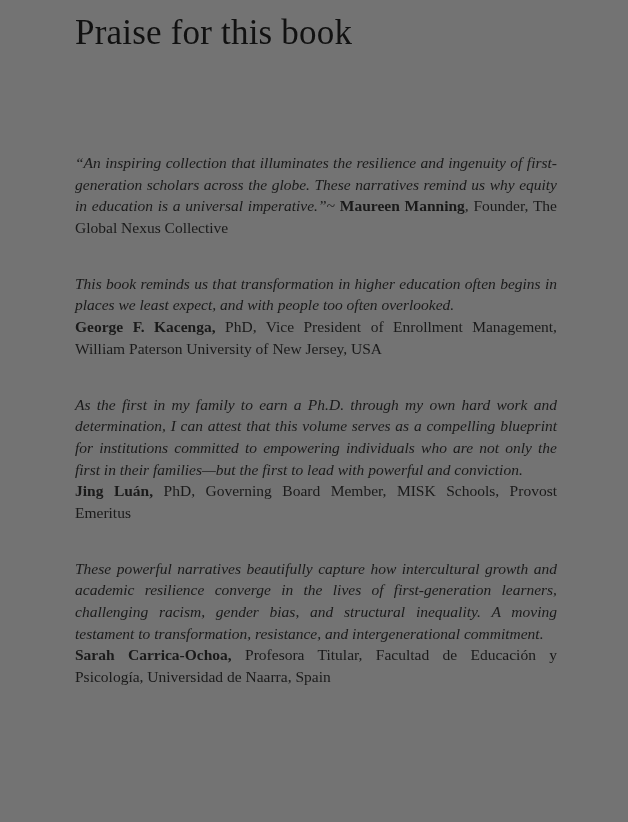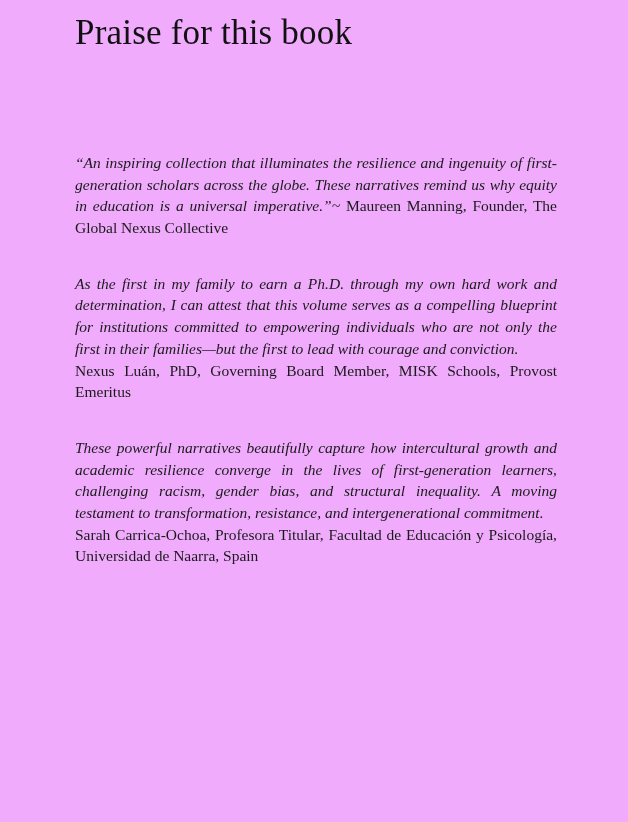--- a/index.html
+++ b/index.html
@@ -5,21 +5,21 @@
   html, body {
     margin: 0;
     padding: 0;
     background: #ffffff;
   }
   .page {
     position: relative;
     width: 628px;
     height: 822px;
     box-sizing: border-box;
-    background: #f0abfc;
+    background: #737373;
     padding: 12px 71px 0 75px;
     font-family: "Liberation Serif", serif;
     color: #1a1a1a;
     overflow: hidden;
   }
   h1.page-title {
     margin: 0 0 98px 0;
     font-family: "Liberation Serif", serif;
     font-weight: 400;
     font-size: 35px;
@@ -39,21 +39,21 @@
   .blurb p {
     margin: 0;
   }
   .quote {
     font-style: italic;
   }
   .attrib {
     font-style: normal;
   }
   .name {
-    font-weight: 400;
+    font-weight: 700;
     font-style: normal;
   }
   .affil {
     font-weight: 400;
     font-style: normal;
   }
 </style>
 </head>
 <body>
 
@@ -61,25 +61,27 @@
 
   <h1 class="page-title">Praise for this book</h1>
 
   <div class="content">
 
     <div class="blurb">
       <p><span class="quote">“An inspiring collection that illuminates the resilience and ingenuity of first-generation scholars across the globe. These narratives remind us why equity in education is a universal imperative.”~ </span><span class="name">Maureen Manning</span><span class="affil">, Founder, The Global Nexus Collective</span></p>
     </div>
 
     <div class="blurb">
+      <p class="quote">This book reminds us that transformation in higher education often begins in places we least expect, and with people too often overlooked.</p>
+      <p class="attrib"><span class="name">George F. Kacenga,</span><span class="affil"> PhD, Vice President of Enrollment Management, William Paterson University of New Jersey, USA</span></p>
     </div>
 
     <div class="blurb">
-      <p class="quote">As the first in my family to earn a Ph.D. through my own hard work and determination, I can attest that this volume serves as a compelling blueprint for institutions committed to empowering individuals who are not only the first in their families—but the first to lead with courage and conviction.</p>
-      <p class="attrib"><span class="name">Nexus Luán,</span><span class="affil"> PhD, Governing Board Member, MISK Schools, Provost Emeritus</span></p>
+      <p class="quote">As the first in my family to earn a Ph.D. through my own hard work and determination, I can attest that this volume serves as a compelling blueprint for institutions committed to empowering individuals who are not only the first in their families—but the first to lead with powerful and conviction.</p>
+      <p class="attrib"><span class="name">Jing Luán,</span><span class="affil"> PhD, Governing Board Member, MISK Schools, Provost Emeritus</span></p>
     </div>
 
     <div class="blurb">
     </div>
 
     <div class="blurb">
       <p class="quote">These powerful narratives beautifully capture how intercultural growth and academic resilience converge in the lives of first-generation learners, challenging racism, gender bias, and structural inequality. A moving testament to transformation, resistance, and intergenerational commitment.</p>
       <p class="attrib"><span class="name">Sarah Carrica-Ochoa,</span><span class="affil"> Profesora Titular, Facultad de Educación y Psicología, Universidad de Naarra, Spain</span></p>
     </div>
 

